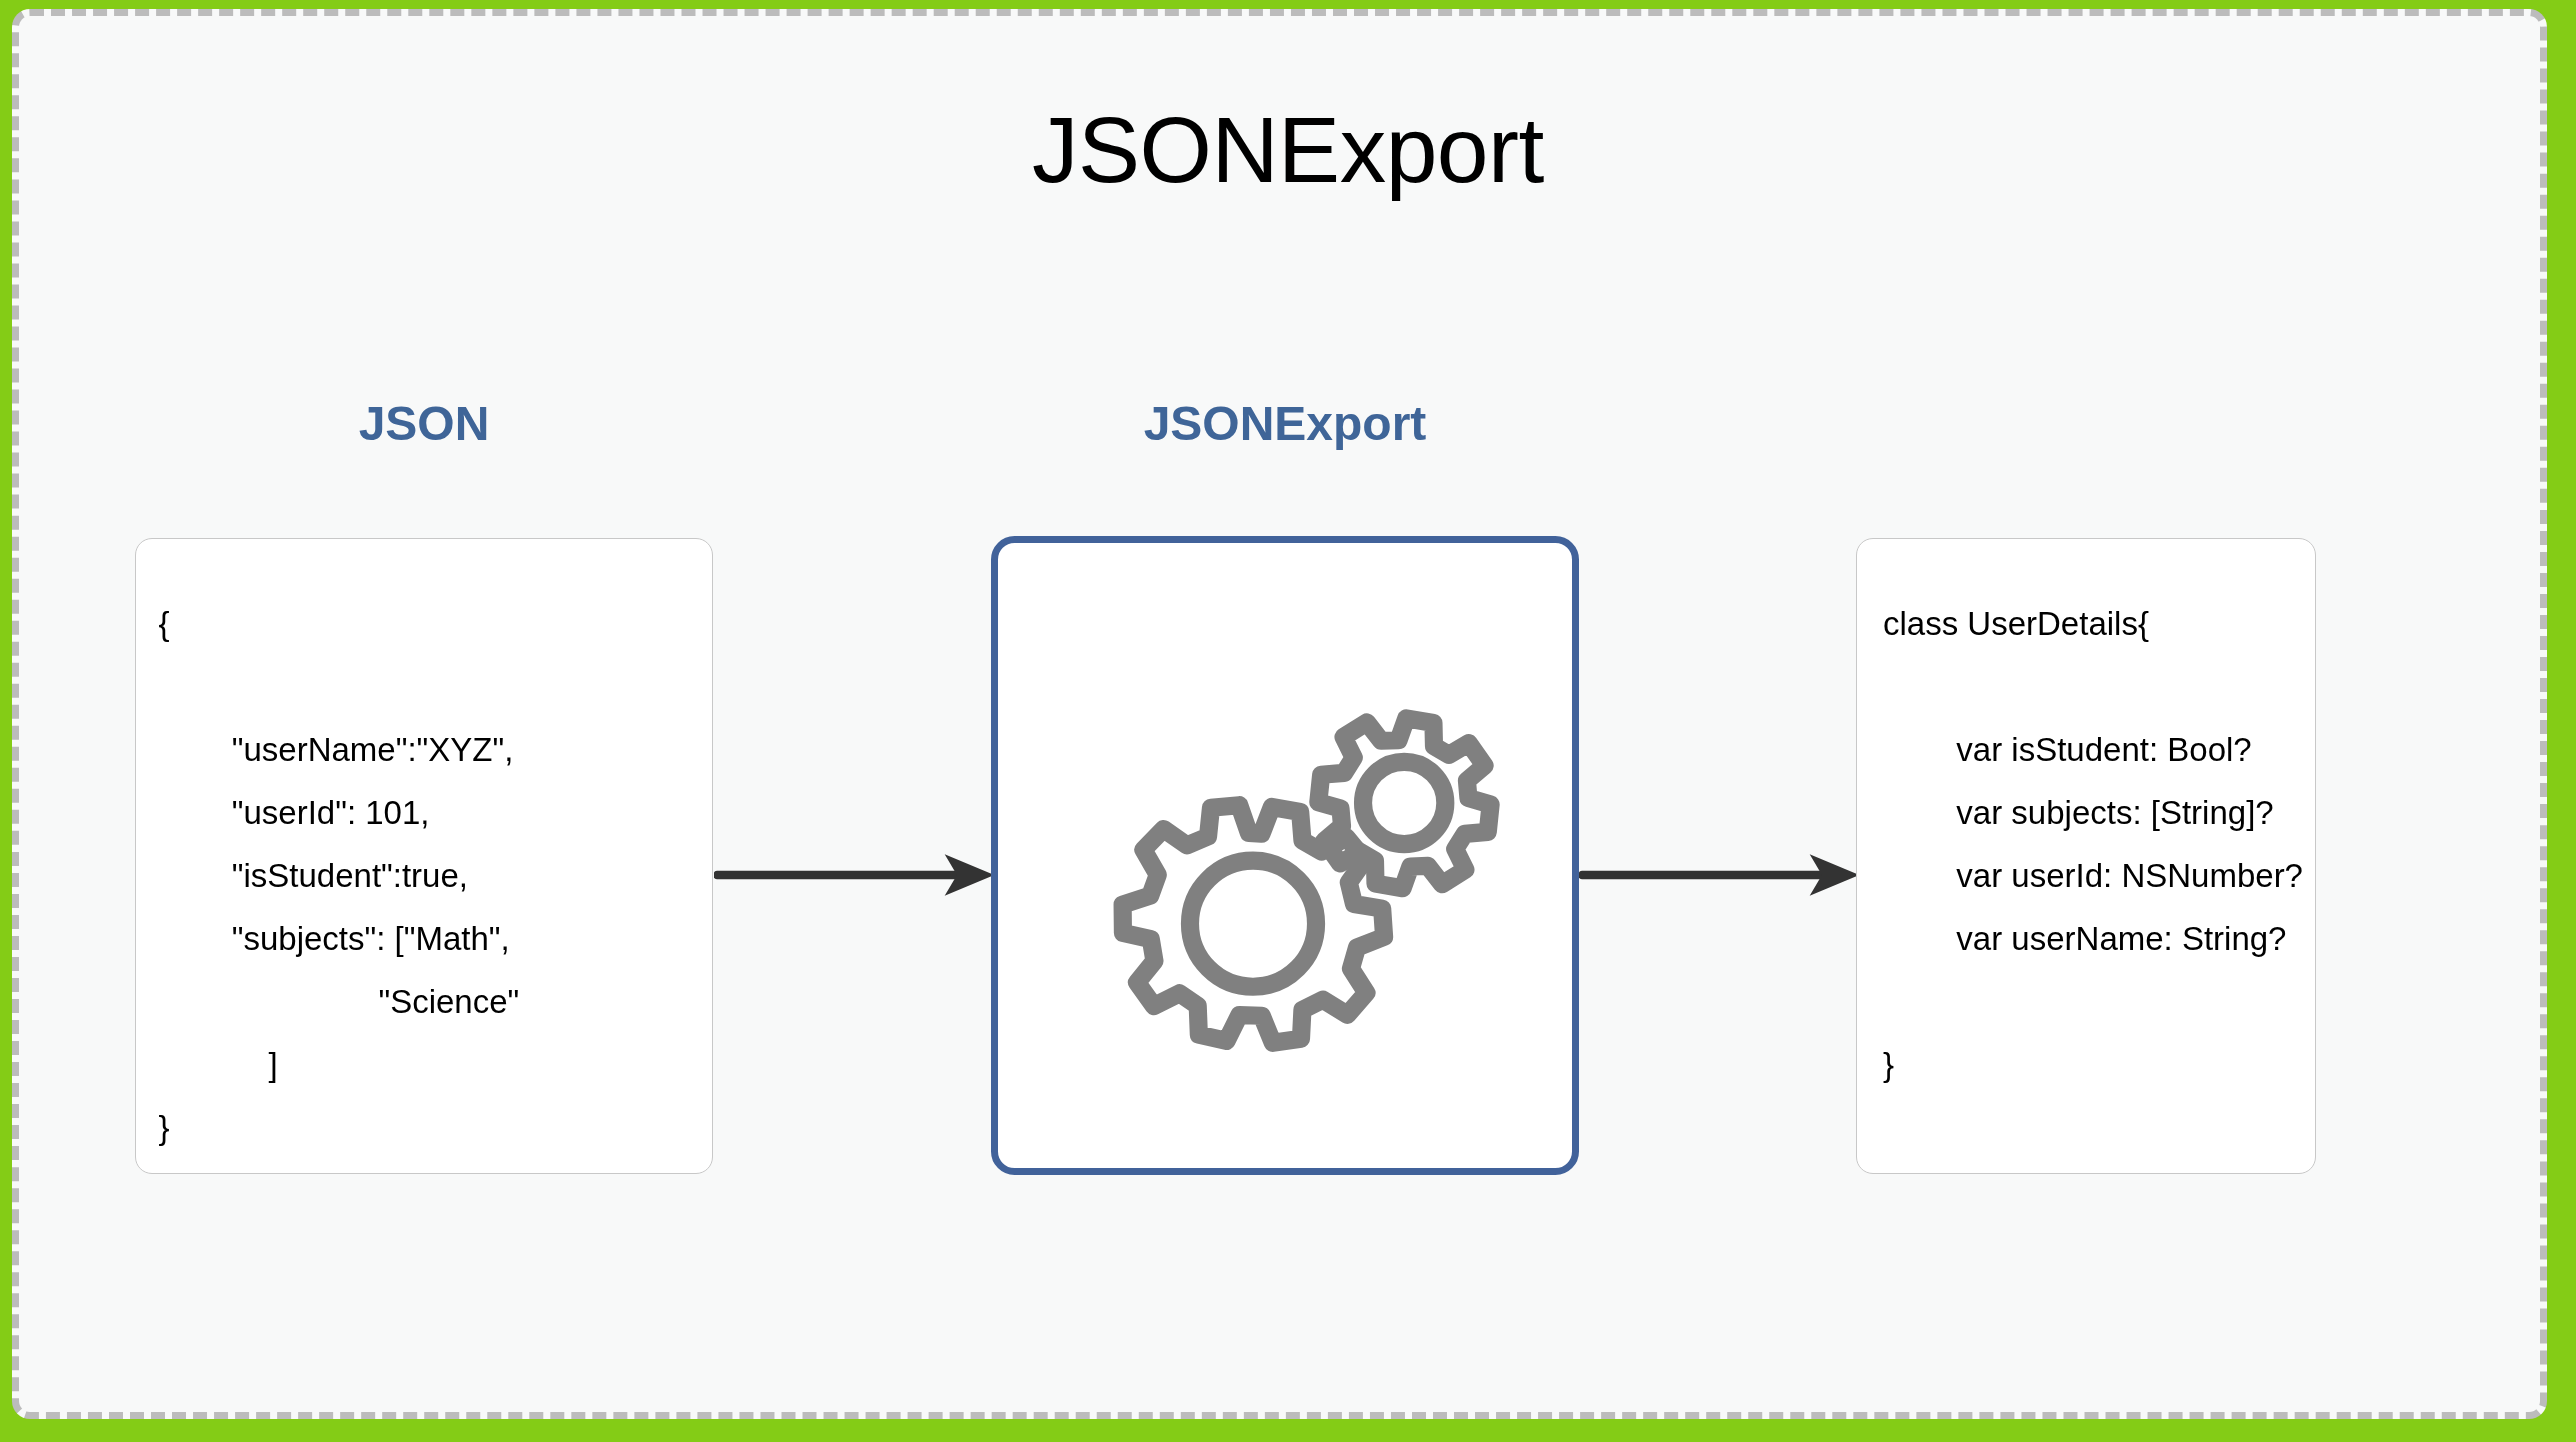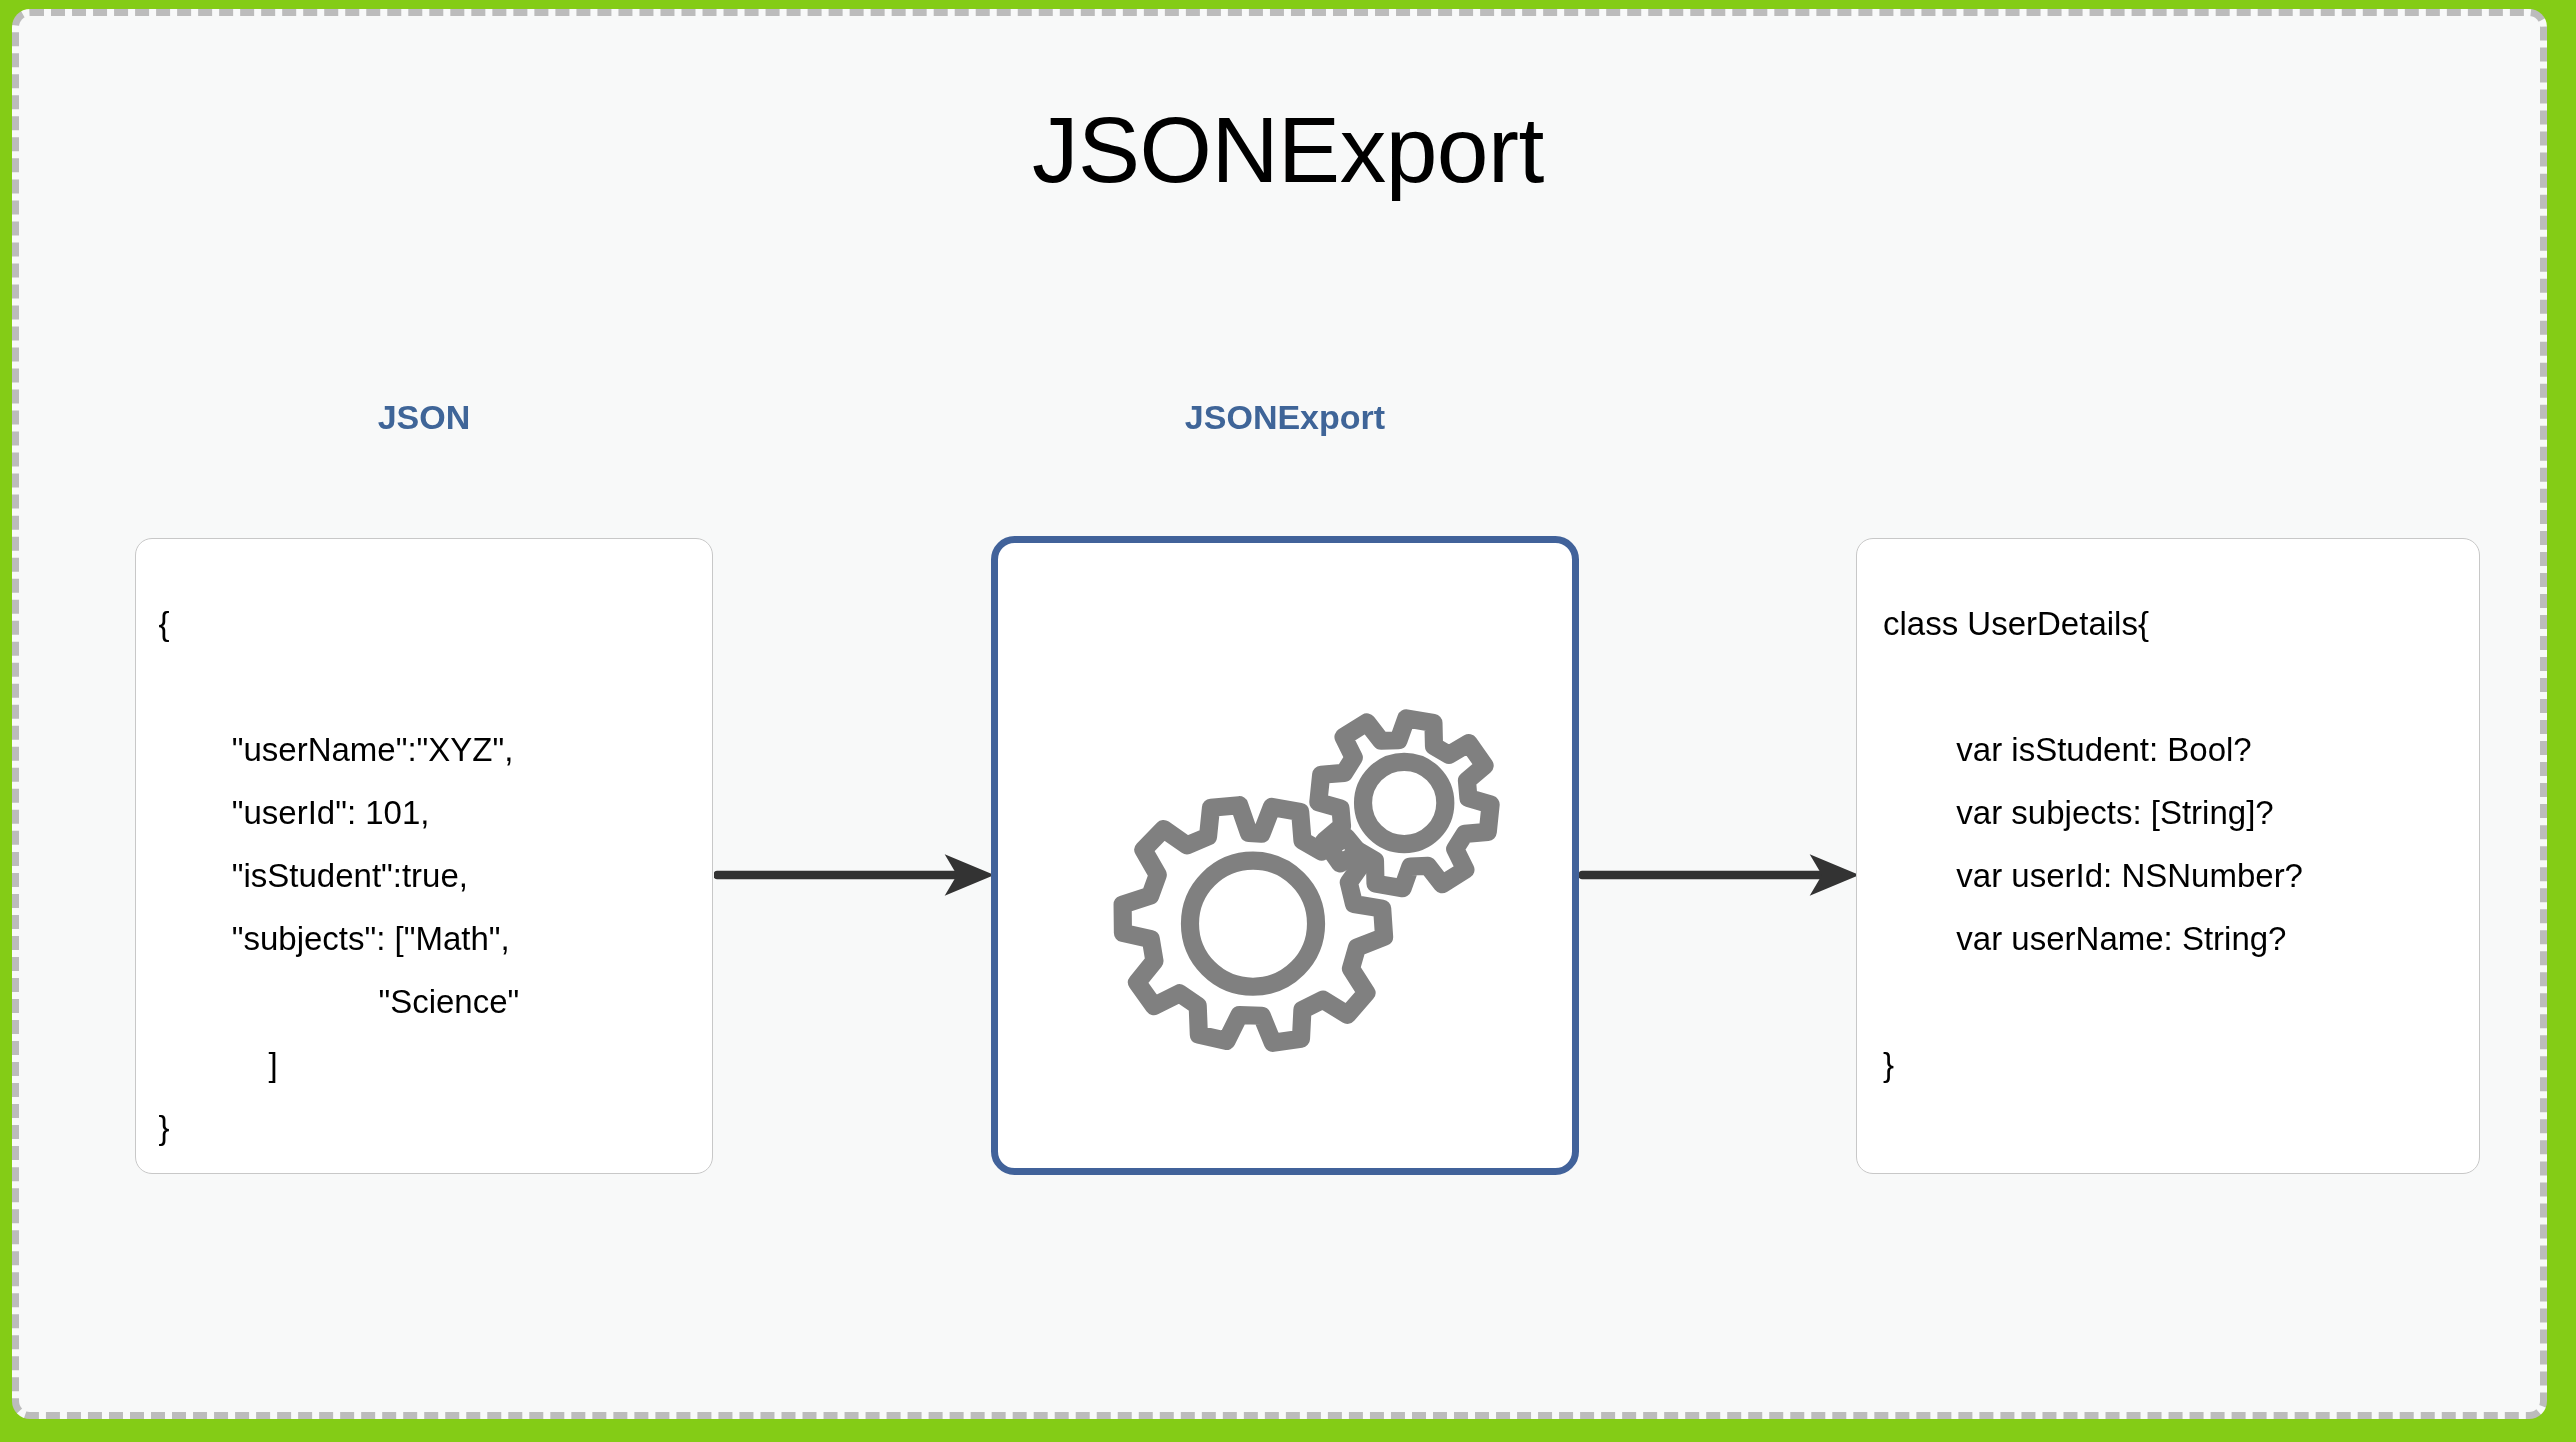--- a/index.html
+++ b/index.html
@@ -42,21 +42,21 @@
     line-height: 1;
     color: #000000;
     font-weight: 400;
     letter-spacing: -0.5px;
   }
 
   
   .column-heading {
     position: absolute;
     top: 400px;
-    font-size: 34px;
+    font-size: 48px;
     line-height: 1;
     font-weight: bold;
     color: #3f6598;
     text-align: center;
   }
   #heading-json      { left: 135px;  width: 578px; }
   #heading-processor { left: 991px; width: 588px; }
   #heading-model     { left: 1856px; width: 580px; }
 
   
@@ -69,21 +69,21 @@
   }
   #json-panel {
     left: 135px;
     top: 538px;
     width: 578px;
     height: 636px;
   }
   #model-panel {
     left: 1856px;
     top: 538px;
-    width: 624px;
+    width: 460px;
     height: 636px;
   }
 
   .code-block {
     position: absolute;
     left: 0;
     top: 0;
     width: 100%;
     font-size: 33px;
     line-height: 63px;

